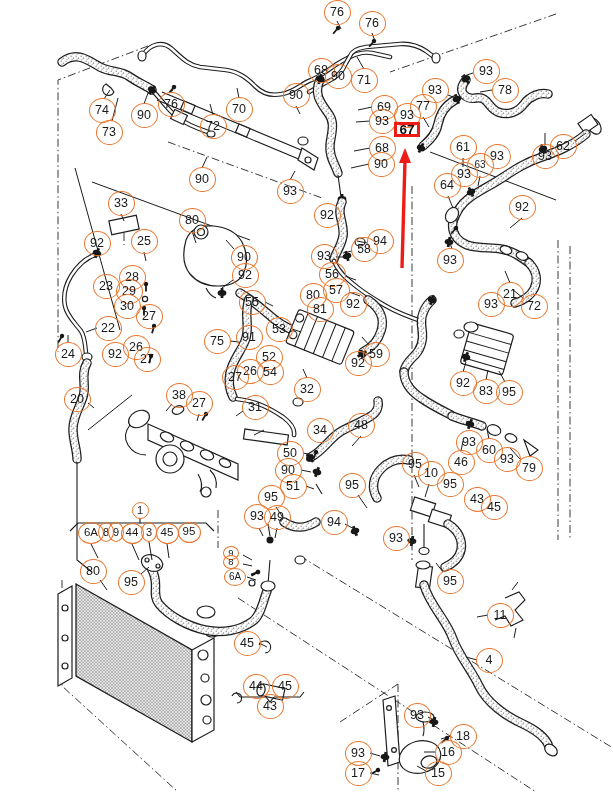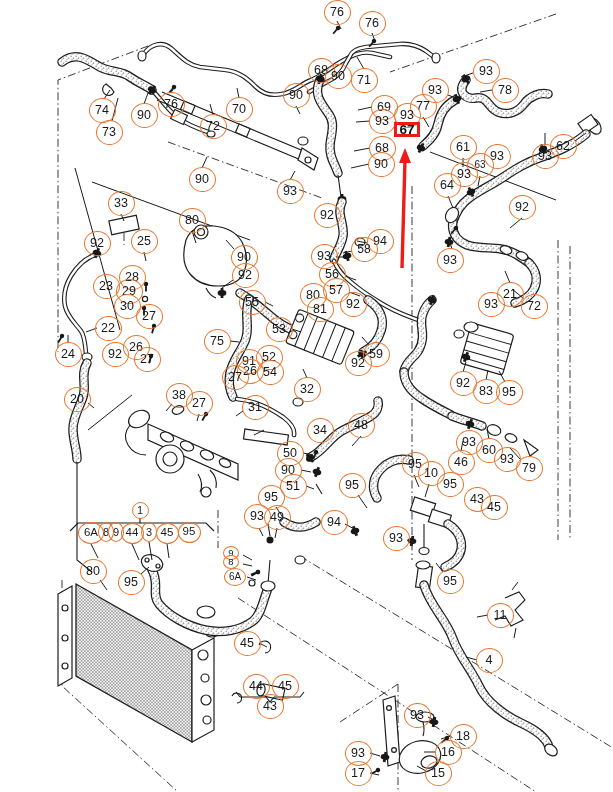--- a/index.html
+++ b/index.html
@@ -419,21 +419,21 @@
       <div class="callout" style="left: 135.5px; top: 303.5px; width: 27px; height: 25px; font-size: 12.5px;">27</div>
       <div class="callout" style="left: 94.5px; top: 315.5px; width: 27px; height: 25px; font-size: 12.5px;">22</div>
       <div class="callout" style="left: 122.5px; top: 334.5px; width: 27px; height: 25px; font-size: 12.5px;">26</div>
       <div class="callout" style="left: 101.5px; top: 341.5px; width: 27px; height: 25px; font-size: 12.5px;">92</div>
       <div class="callout" style="left: 133.5px; top: 346.5px; width: 27px; height: 25px; font-size: 12.5px;">27</div>
       <div class="callout" style="left: 54.5px; top: 341.5px; width: 27px; height: 25px; font-size: 12.5px;">24</div>
       <div class="callout" style="left: 63.5px; top: 386.5px; width: 27px; height: 25px; font-size: 12.5px;">20</div>
       <div class="callout" style="left: 238.5px; top: 289.5px; width: 27px; height: 25px; font-size: 12.5px;">55</div>
       <div class="callout" style="left: 265.5px; top: 316.5px; width: 27px; height: 25px; font-size: 12.5px;">53</div>
       <div class="callout" style="left: 203.5px; top: 328.5px; width: 27px; height: 25px; font-size: 12.5px;">75</div>
-      <div class="callout" style="left: 235.5px; top: 349px; width: 27px; height: 25px; font-size: 12.5px;">91</div>
+      <div class="callout" style="left: 235.5px; top: 325px; width: 27px; height: 25px; font-size: 12.5px;">91</div>
       <div class="callout" style="left: 255.5px; top: 344.5px; width: 27px; height: 25px; font-size: 12.5px;">52</div>
       <div class="callout" style="left: 236.5px; top: 358.5px; width: 27px; height: 25px; font-size: 12.5px;">26</div>
       <div class="callout" style="left: 256.5px; top: 359.5px; width: 27px; height: 25px; font-size: 12.5px;">54</div>
       <div class="callout" style="left: 221.5px; top: 364.5px; width: 27px; height: 25px; font-size: 12.5px;">27</div>
       <div class="callout" style="left: 293.5px; top: 376.5px; width: 27px; height: 25px; font-size: 12.5px;">32</div>
       <div class="callout" style="left: 313.5px; top: 202.5px; width: 27px; height: 25px; font-size: 12.5px;">92</div>
       <div class="callout" style="left: 366.5px; top: 228.5px; width: 27px; height: 25px; font-size: 12.5px;">94</div>
       <div class="callout" style="left: 350.5px; top: 236.5px; width: 27px; height: 25px; font-size: 12px;">58</div>
       <div class="callout" style="left: 310.5px; top: 243.5px; width: 27px; height: 25px; font-size: 12.5px;">93</div>
       <div class="callout" style="left: 318.5px; top: 261.5px; width: 27px; height: 25px; font-size: 12.5px;">56</div>

